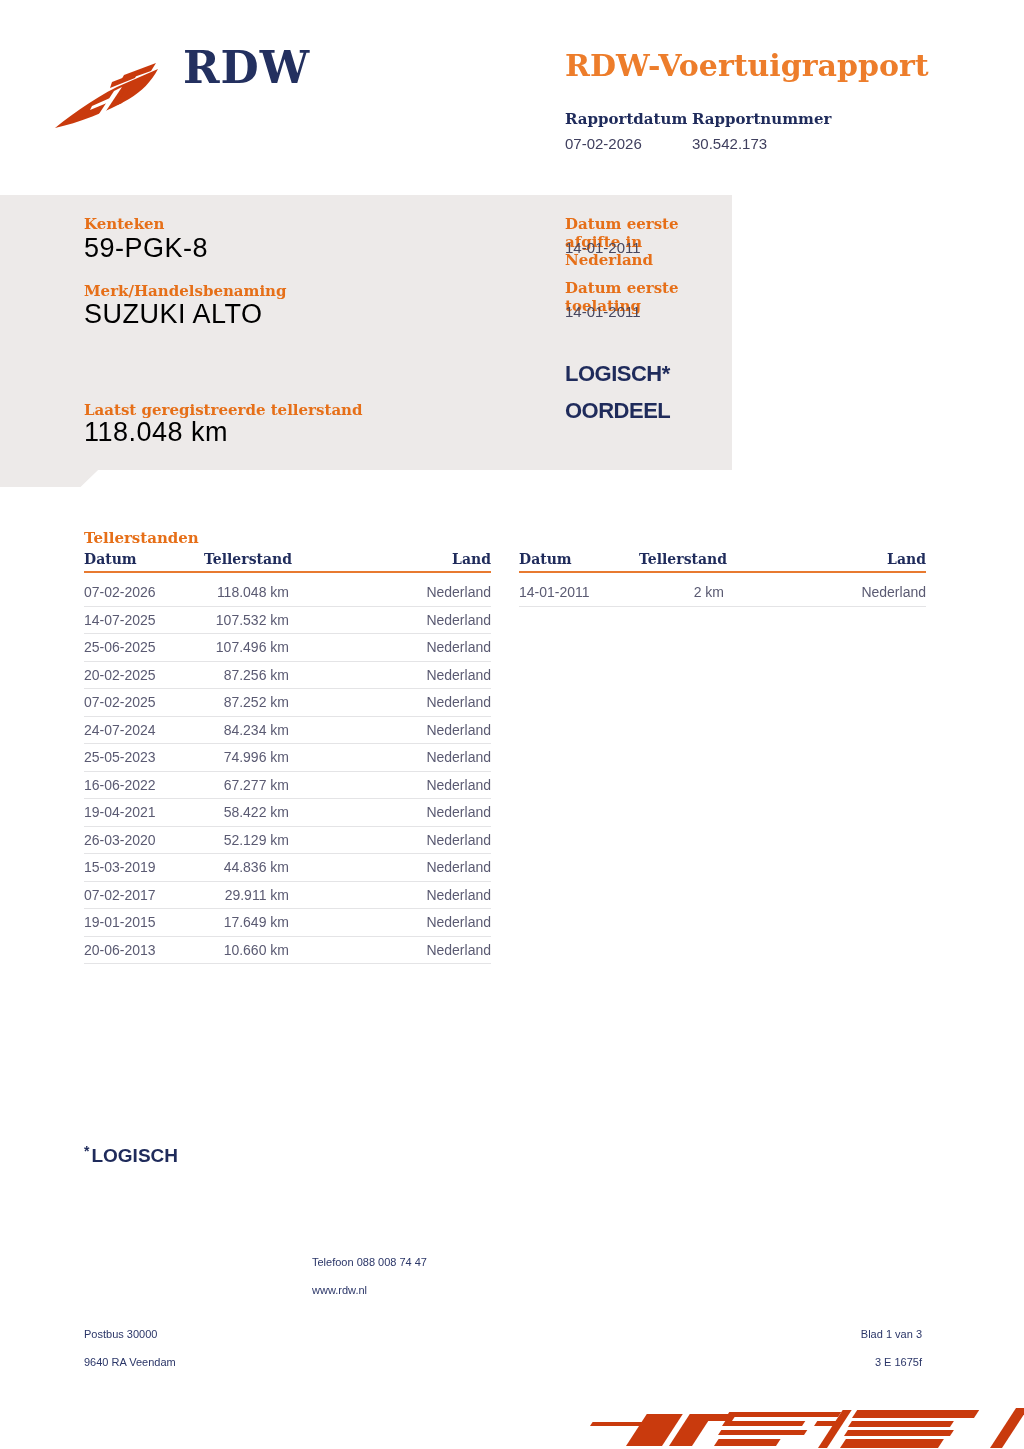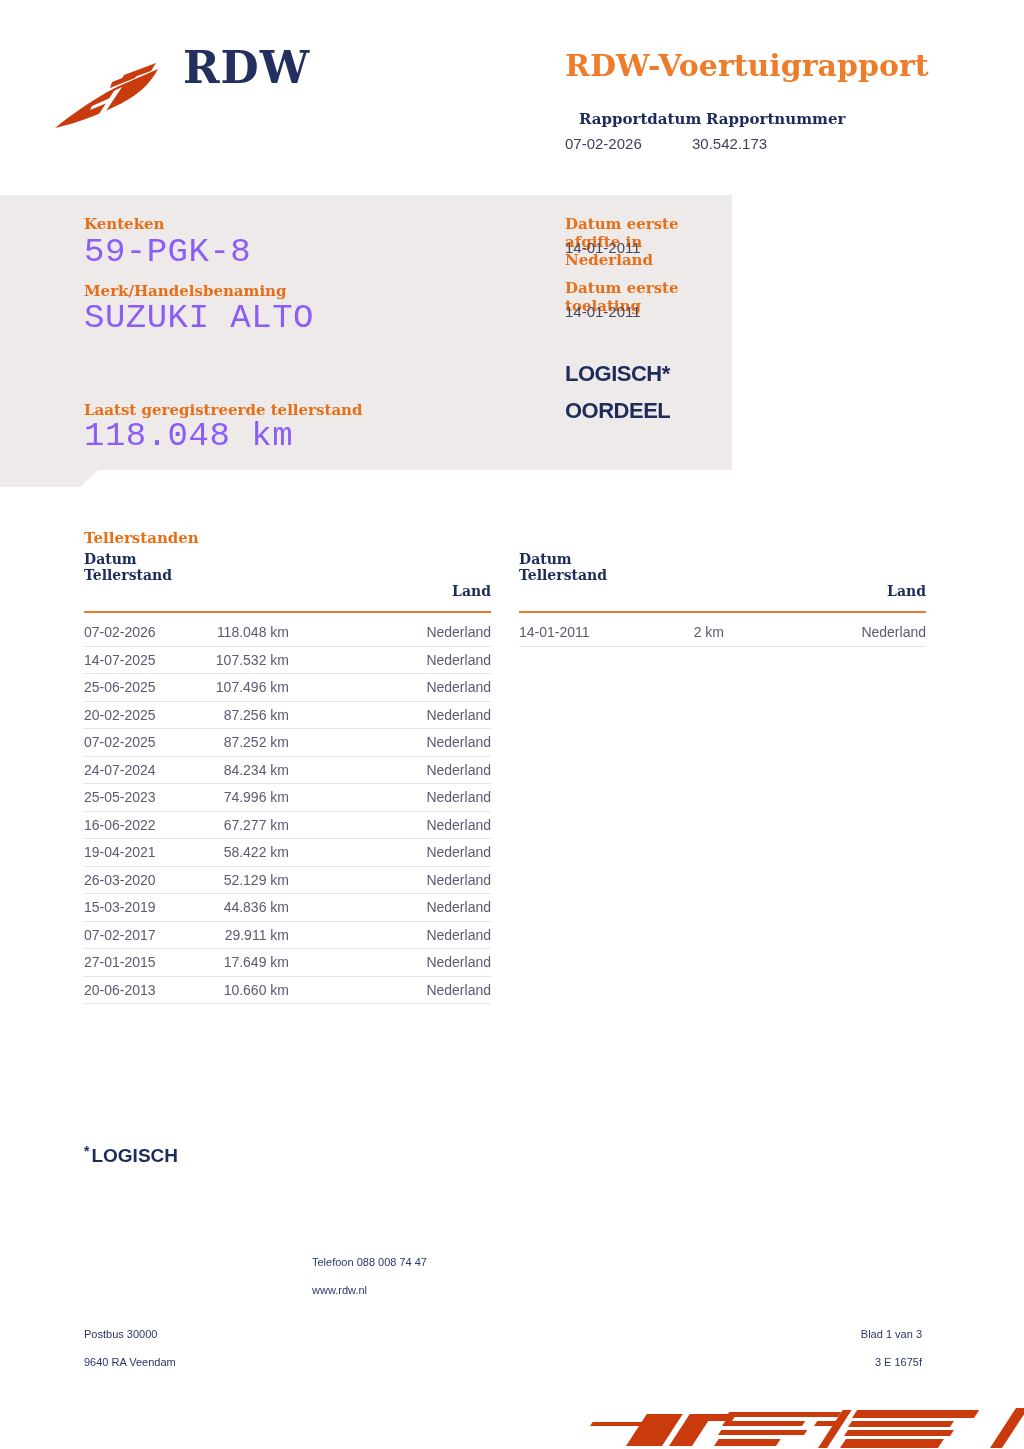--- a/index.html
+++ b/index.html
@@ -13,34 +13,34 @@
   
   .logo-text {
     left:183px; top:42px; font-family:"DejaVu Serif", serif; font-weight:bold;
     font-size:44px; color:#23305f; letter-spacing:1px;
   }
   .doc-title {
     left:565px; top:48px; font-family:"DejaVu Serif", serif; font-weight:bold;
     font-size:30px; color:#ed7d2b;
   }
   .hdr-label {
-    font-family:"DejaVu Serif", serif; font-weight:bold; font-size:15px; color:#1f2b5b;margin-left:14px;
+    font-family:"DejaVu Serif", serif; font-weight:bold; font-size:15px; color:#1f2b5b;
   }
   .hdr-value { font-size:15px; color:#3f3f5e; }
 
   
   .panel {
     left:0; top:195px; width:732px; height:292px; background:#edeae9;
     clip-path:polygon(0 0, 100% 0, 100% 94.2%, 13.4% 94.2%, 11% 100%, 0 100%);
   }
   .lbl {
     font-family:"DejaVu Serif", serif; font-weight:bold; font-size:15px; color:#e66f18;
   }
   .big-val {
-    font-family:Liberation Mono, monospace; font-size:34px; color:#8b5cf6; letter-spacing:0.5px;
+    font-family:Liberation Sans, sans-serif; font-size:27px; color:#000000; letter-spacing:0.5px;
   }
   .sm-val { font-size:15px; color:#47475f; }
   .oordeel {
     font-weight:bold; font-size:22px; line-height:37px; color:#1f2b5b; letter-spacing:-0.5px;
   }
 
   
   .nap { left:768px; top:158px; width:96px; height:38px; background:#ffffff; }
   .nap-yellow {
     position:absolute; left:13px; top:17px; width:80px; height:18px;
@@ -57,22 +57,22 @@
     text-align:center; line-height:18px;
   }
 
   
   .section-title {
     left:84px; top:529px; font-family:"DejaVu Serif", serif; font-weight:bold;
     font-size:15px; color:#e66f18;
   }
   .tbl { width:407px; }
   .tbl-head {
-    display:flex; border-bottom:2px solid #e87a30; padding-bottom:12px;
-    font-family:"DejaVu Serif", serif; font-weight:bold; font-size:14px; color:#1f2b5b;flex-direction:column;
+    display:flex; border-bottom:2px solid #e87a30; padding-bottom:4px;
+    font-family:"DejaVu Serif", serif; font-weight:bold; font-size:14px; color:#1f2b5b;
   }
   .tbl-rows { margin-top:6px; }
   .trow {
     display:flex; height:27.5px; align-items:center;
     border-bottom:1px solid #e4e4e6; font-size:14px; color:#5a5a72;
   }
   .c-datum { width:120px; text-align:left; }
   .c-km { width:85px; text-align:right; }
   .c-land { flex:1; text-align:right; }
 
@@ -203,21 +203,21 @@
           <div class="c-datum">15-03-2019</div>
           <div class="c-km">44.836 km</div>
           <div class="c-land">Nederland</div>
         </div>
         <div class="trow">
           <div class="c-datum">07-02-2017</div>
           <div class="c-km">29.911 km</div>
           <div class="c-land">Nederland</div>
         </div>
         <div class="trow">
-          <div class="c-datum">27-01-2015</div>
+          <div class="c-datum">19-01-2015</div>
           <div class="c-km">17.649 km</div>
           <div class="c-land">Nederland</div>
         </div>
         <div class="trow">
           <div class="c-datum">20-06-2013</div>
           <div class="c-km">10.660 km</div>
           <div class="c-land">Nederland</div>
         </div>
       </div>
   </div>

